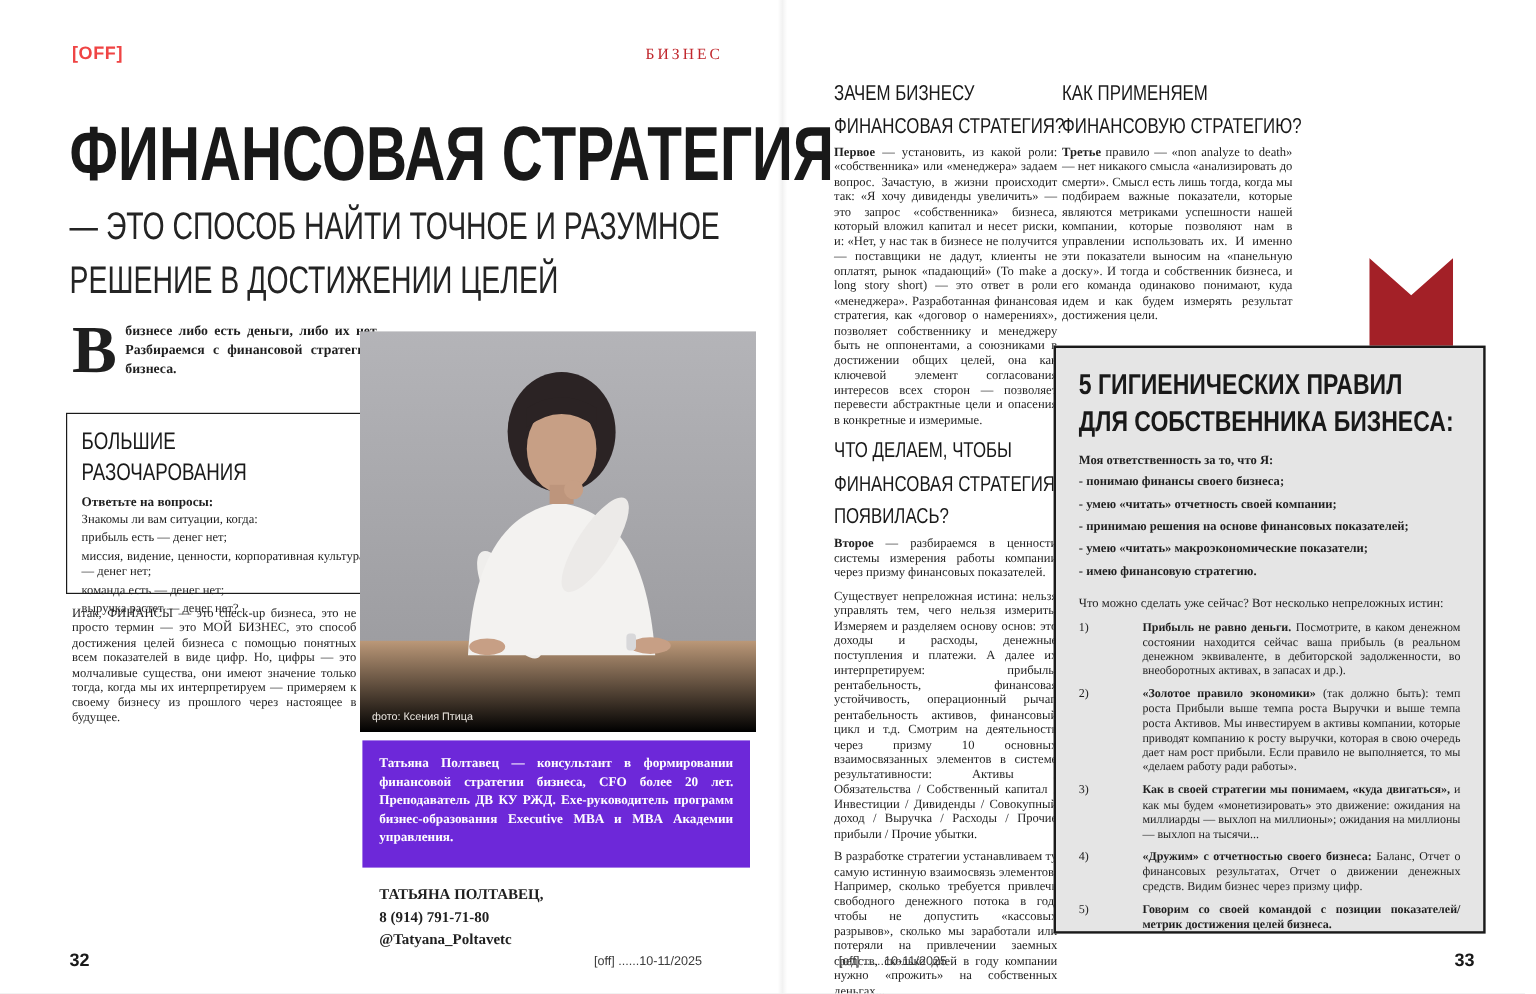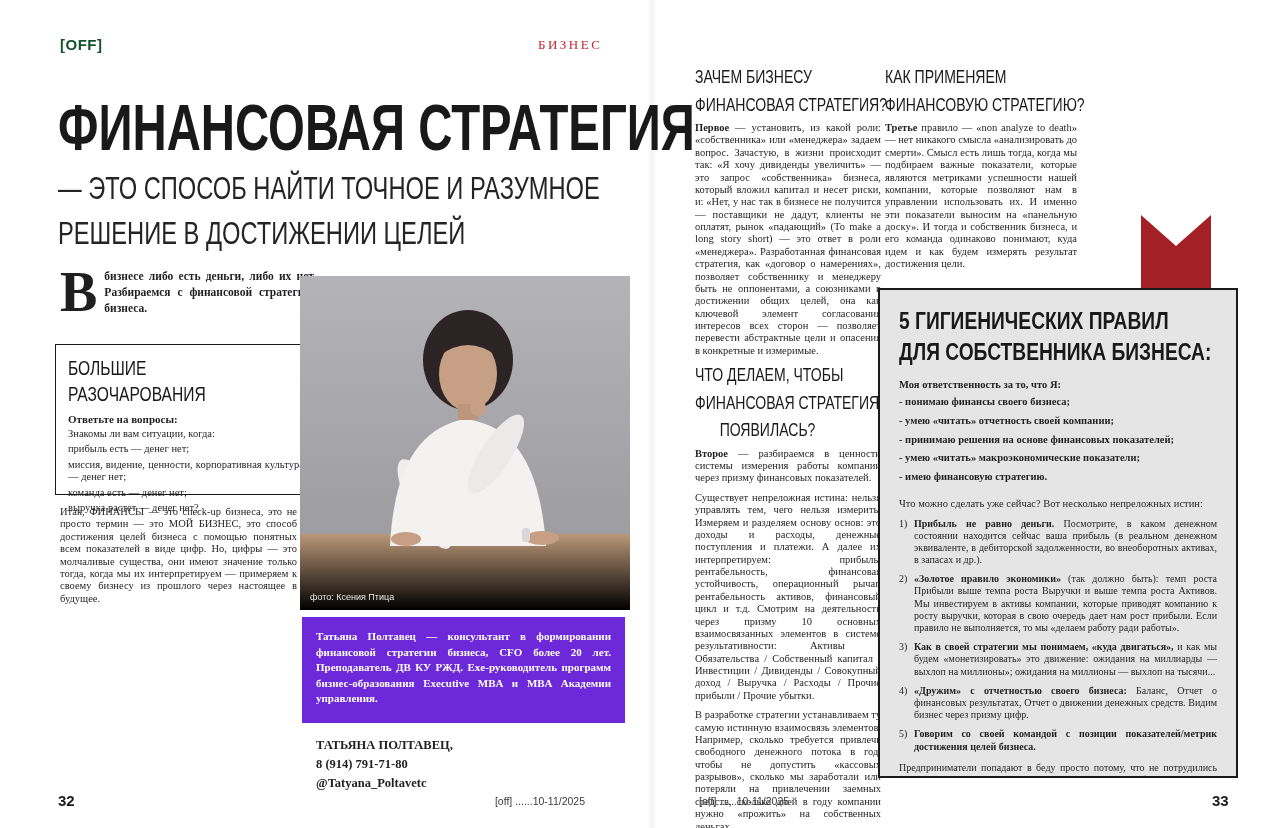--- a/index.html
+++ b/index.html
@@ -21,57 +21,57 @@
   .dropcap{float:left;font-size:56px;line-height:.82;font-weight:700;margin:2px 7px 0 0;}
   
   .bigbox{width:258px;height:129px;border:1.5px solid #1a1a1a;padding:10px 12px;}
   .bigbox .t{font-size:20px;line-height:1.3;font-weight:400;}
   .boxlead{font-weight:700;font-size:11px;margin:6px 0 3px;}
   .q{font-size:10.5px;line-height:1.22;margin:0 0 2.5px;text-align:justify;}
   
   .col p{margin:0 0 7px;font-size:10.5px;line-height:1.18;text-align:justify;}
   .col .b{font-weight:700;}
   .colhead{font-size:18px;line-height:1.25;font-weight:400;margin:0 0 5px;}
-  .mt{margin-top:1px;text-align:center;}
+  .mt{margin-top:1px;}
   
   .photo{width:330px;height:334px;}
   .credit{position:absolute;left:10px;bottom:8px;color:#f5f0ea;font-size:9px;
           font-family:"Liberation Sans",sans-serif;opacity:.95;}
   
   .bio{width:295px;height:82px;background:#6d28d9;color:#fff;padding:12px 14px;
        font-weight:700;font-size:11px;line-height:1.42;text-align:justify;}
   .contact div{font-weight:700;font-size:12.5px;line-height:1.5;}
   
   .ribbon{width:70px;height:74px;background:#a32027;
           clip-path:polygon(0 0,50% 42%,100% 0,100% 100%,0 100%);}
   
   .rules{width:318px;height:458px;border:2px solid #1a1a1a;background:#e5e5e5;
          padding:16px 19px 12px;overflow:hidden;}
   .rules .t{font-size:24px;line-height:1.28;font-weight:700;}
   .rlead{font-weight:700;font-size:10.5px;margin:12px 0 2px;}
   .rb{font-weight:700;font-size:10.5px;line-height:1.2;margin:6px 0 0;}
   .rq{font-size:10.5px;margin:14px 0 0;line-height:1.25;}
   .ritem{display:flex;margin:7px 0 0;font-size:10px;line-height:1.22;}
   .ritem .num{flex:0 0 15px;}
-  .ritem .tx{flex:1;text-align:justify;}
+  .ritem .tx{flex:1;text-align:justify;margin-left:38px;}
   .rfinal{font-size:10px;line-height:1.25;margin:9px 0 0;text-align:justify;}
   
   .pagenum{font-family:"Liberation Sans",sans-serif;font-weight:700;font-size:15px;color:#1a1a1a;}
   .fol{font-family:"Liberation Sans",sans-serif;font-size:10.5px;color:#3c3c3c;}
   .gutter{left:648px;top:0;width:8px;height:828px;
           background:linear-gradient(90deg,rgba(0,0,0,0) 0%,rgba(0,0,0,.05) 50%,rgba(0,0,0,0) 100%);}
 </style>
 </head>
 <body>
 
 <div class="spread">
 
   <div class="abs gutter"></div>
 
-  <div class="abs logo" style="left:60px;top:36px;color:#14532d;">[OFF]</div>
+  <div class="abs logo" style="left:60px;top:36px;color:#ef4444;">[OFF]</div>
   <div class="abs section" style="left:538px;top:37px;color:#c1272d;">БИЗНЕС</div>
 
   <div class="abs" style="left:58px;top:96px;">
     <span class="cond cx74 headline">ФИНАНСОВАЯ СТРАТЕГИЯ</span>
   </div>
   <div class="abs" style="left:58px;top:166px;">
     <span class="cond cx74 subtitle">— ЭТО СПОСОБ НАЙТИ ТОЧНОЕ И РАЗУМНОЕ</span>
     <span class="cond cx74 subtitle">РЕШЕНИЕ В ДОСТИЖЕНИИ ЦЕЛЕЙ</span>
   </div>
 

